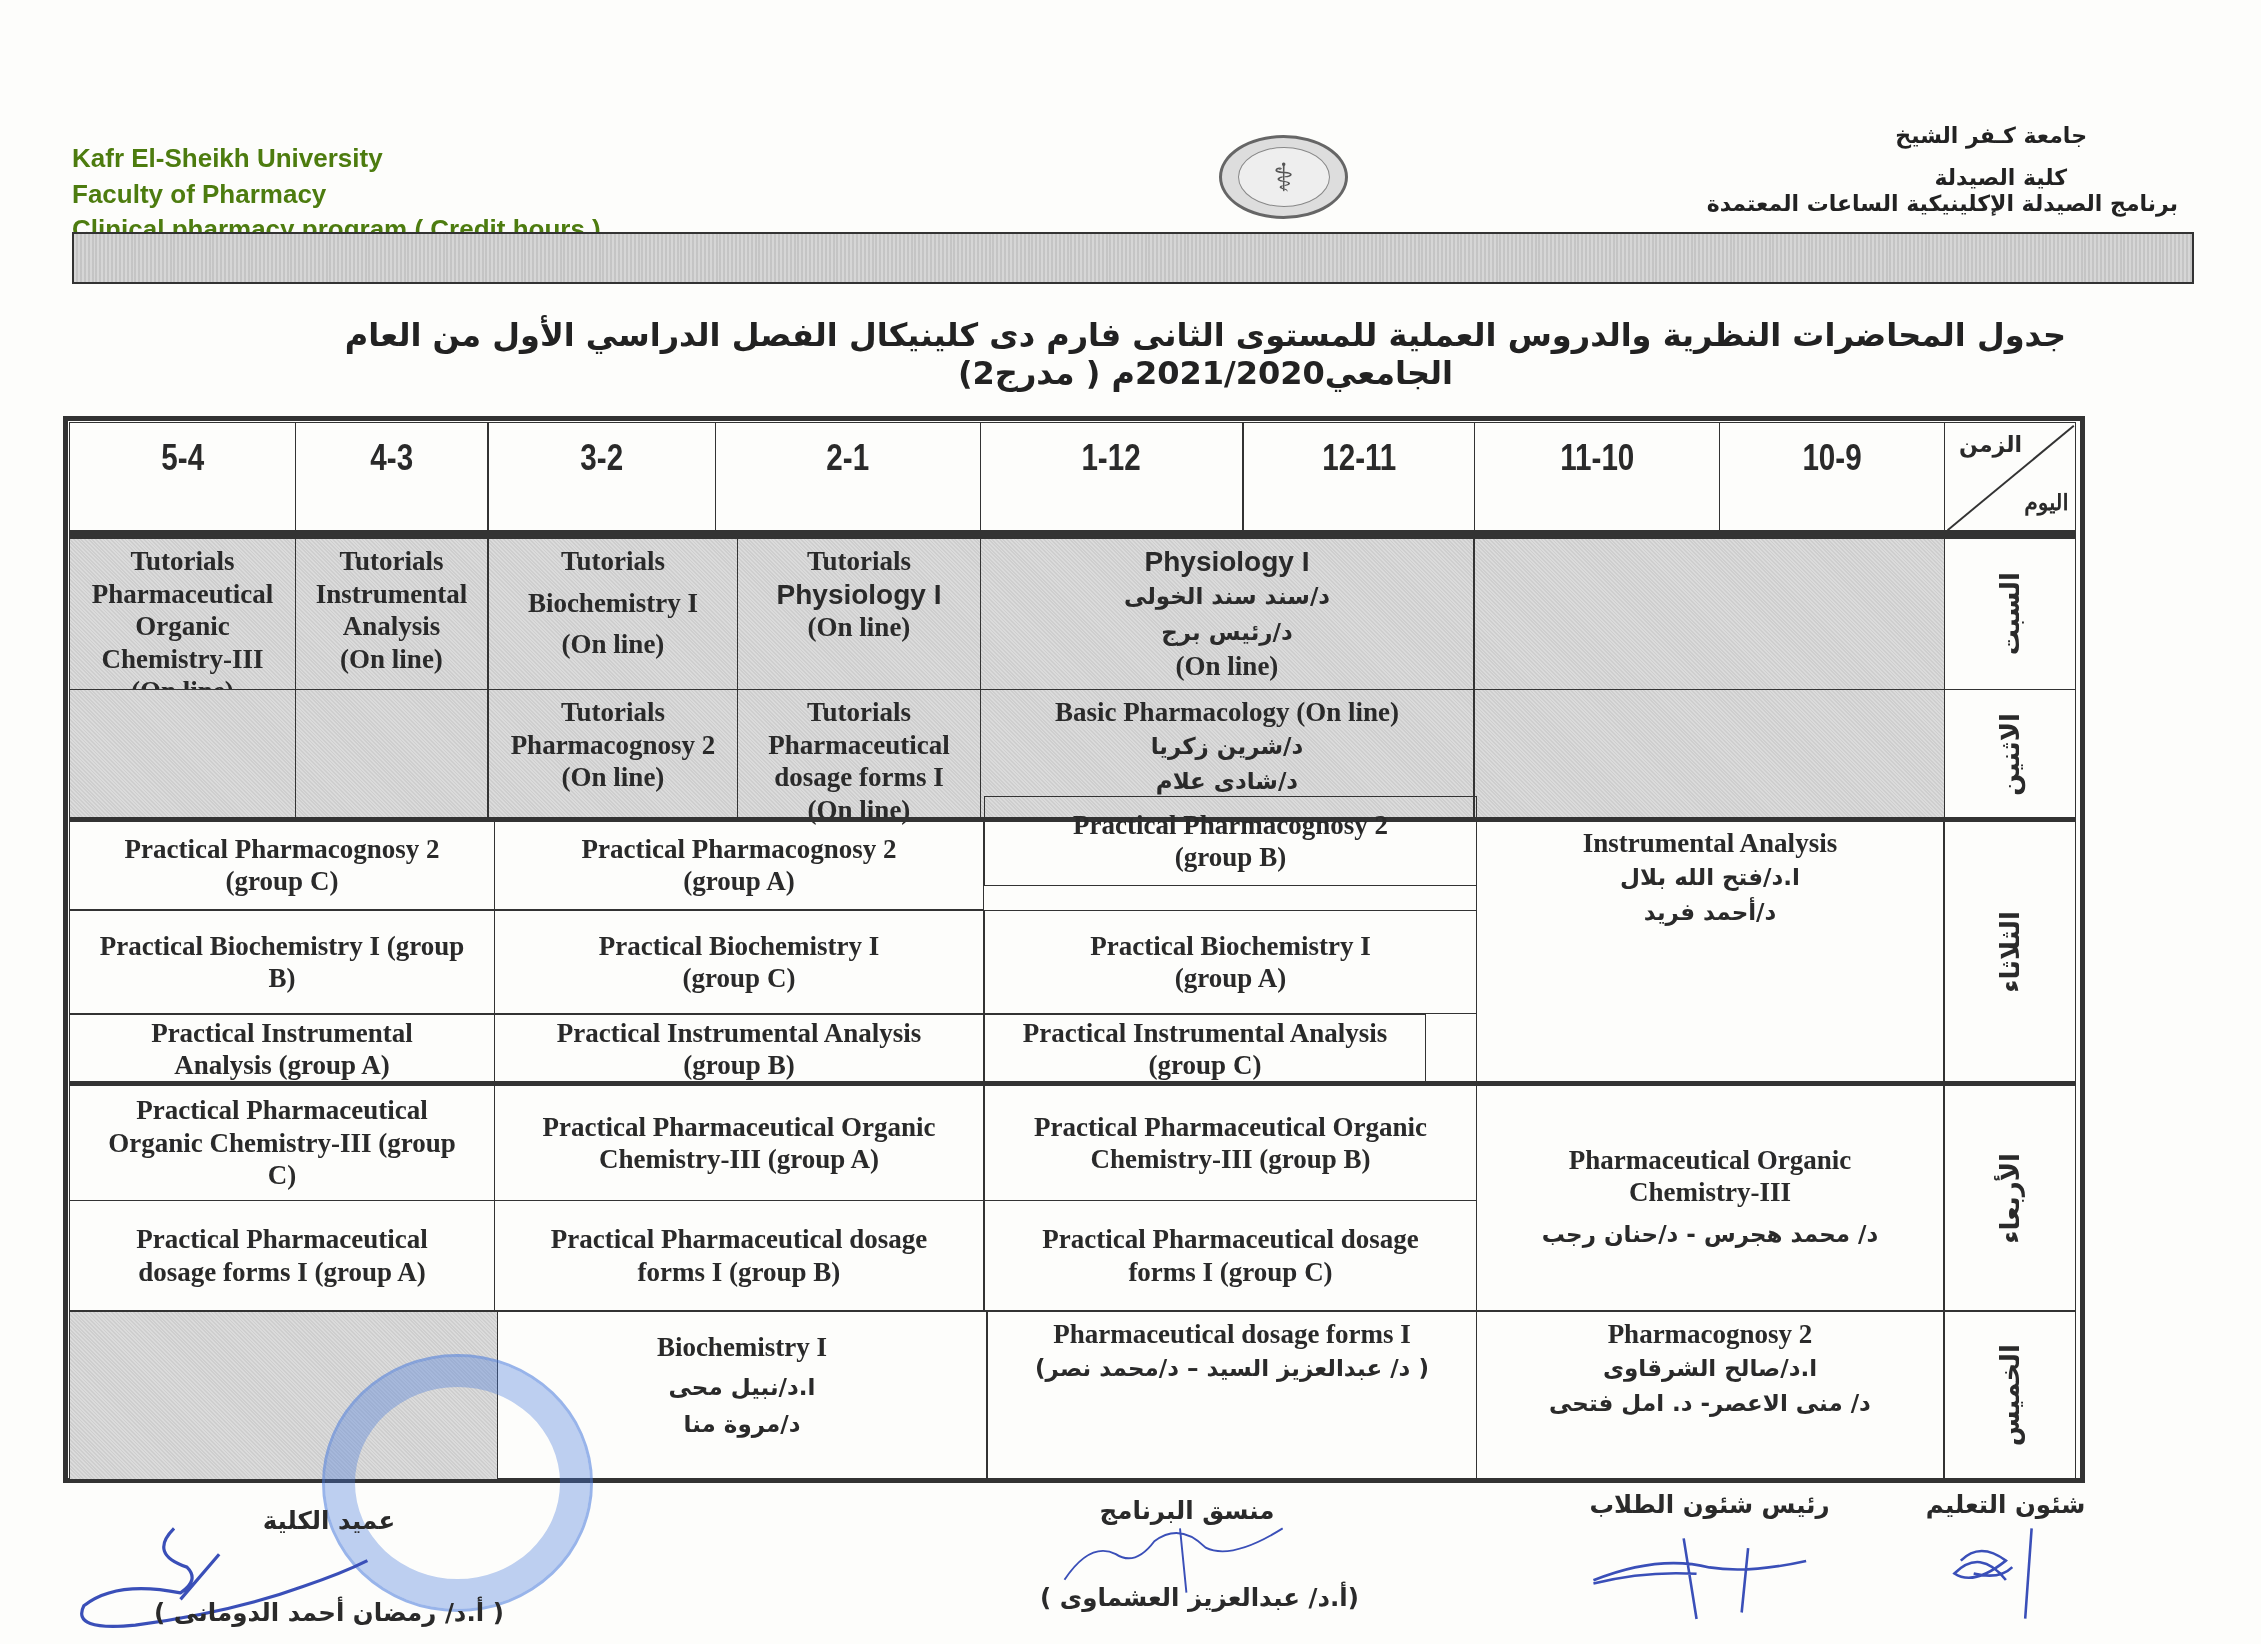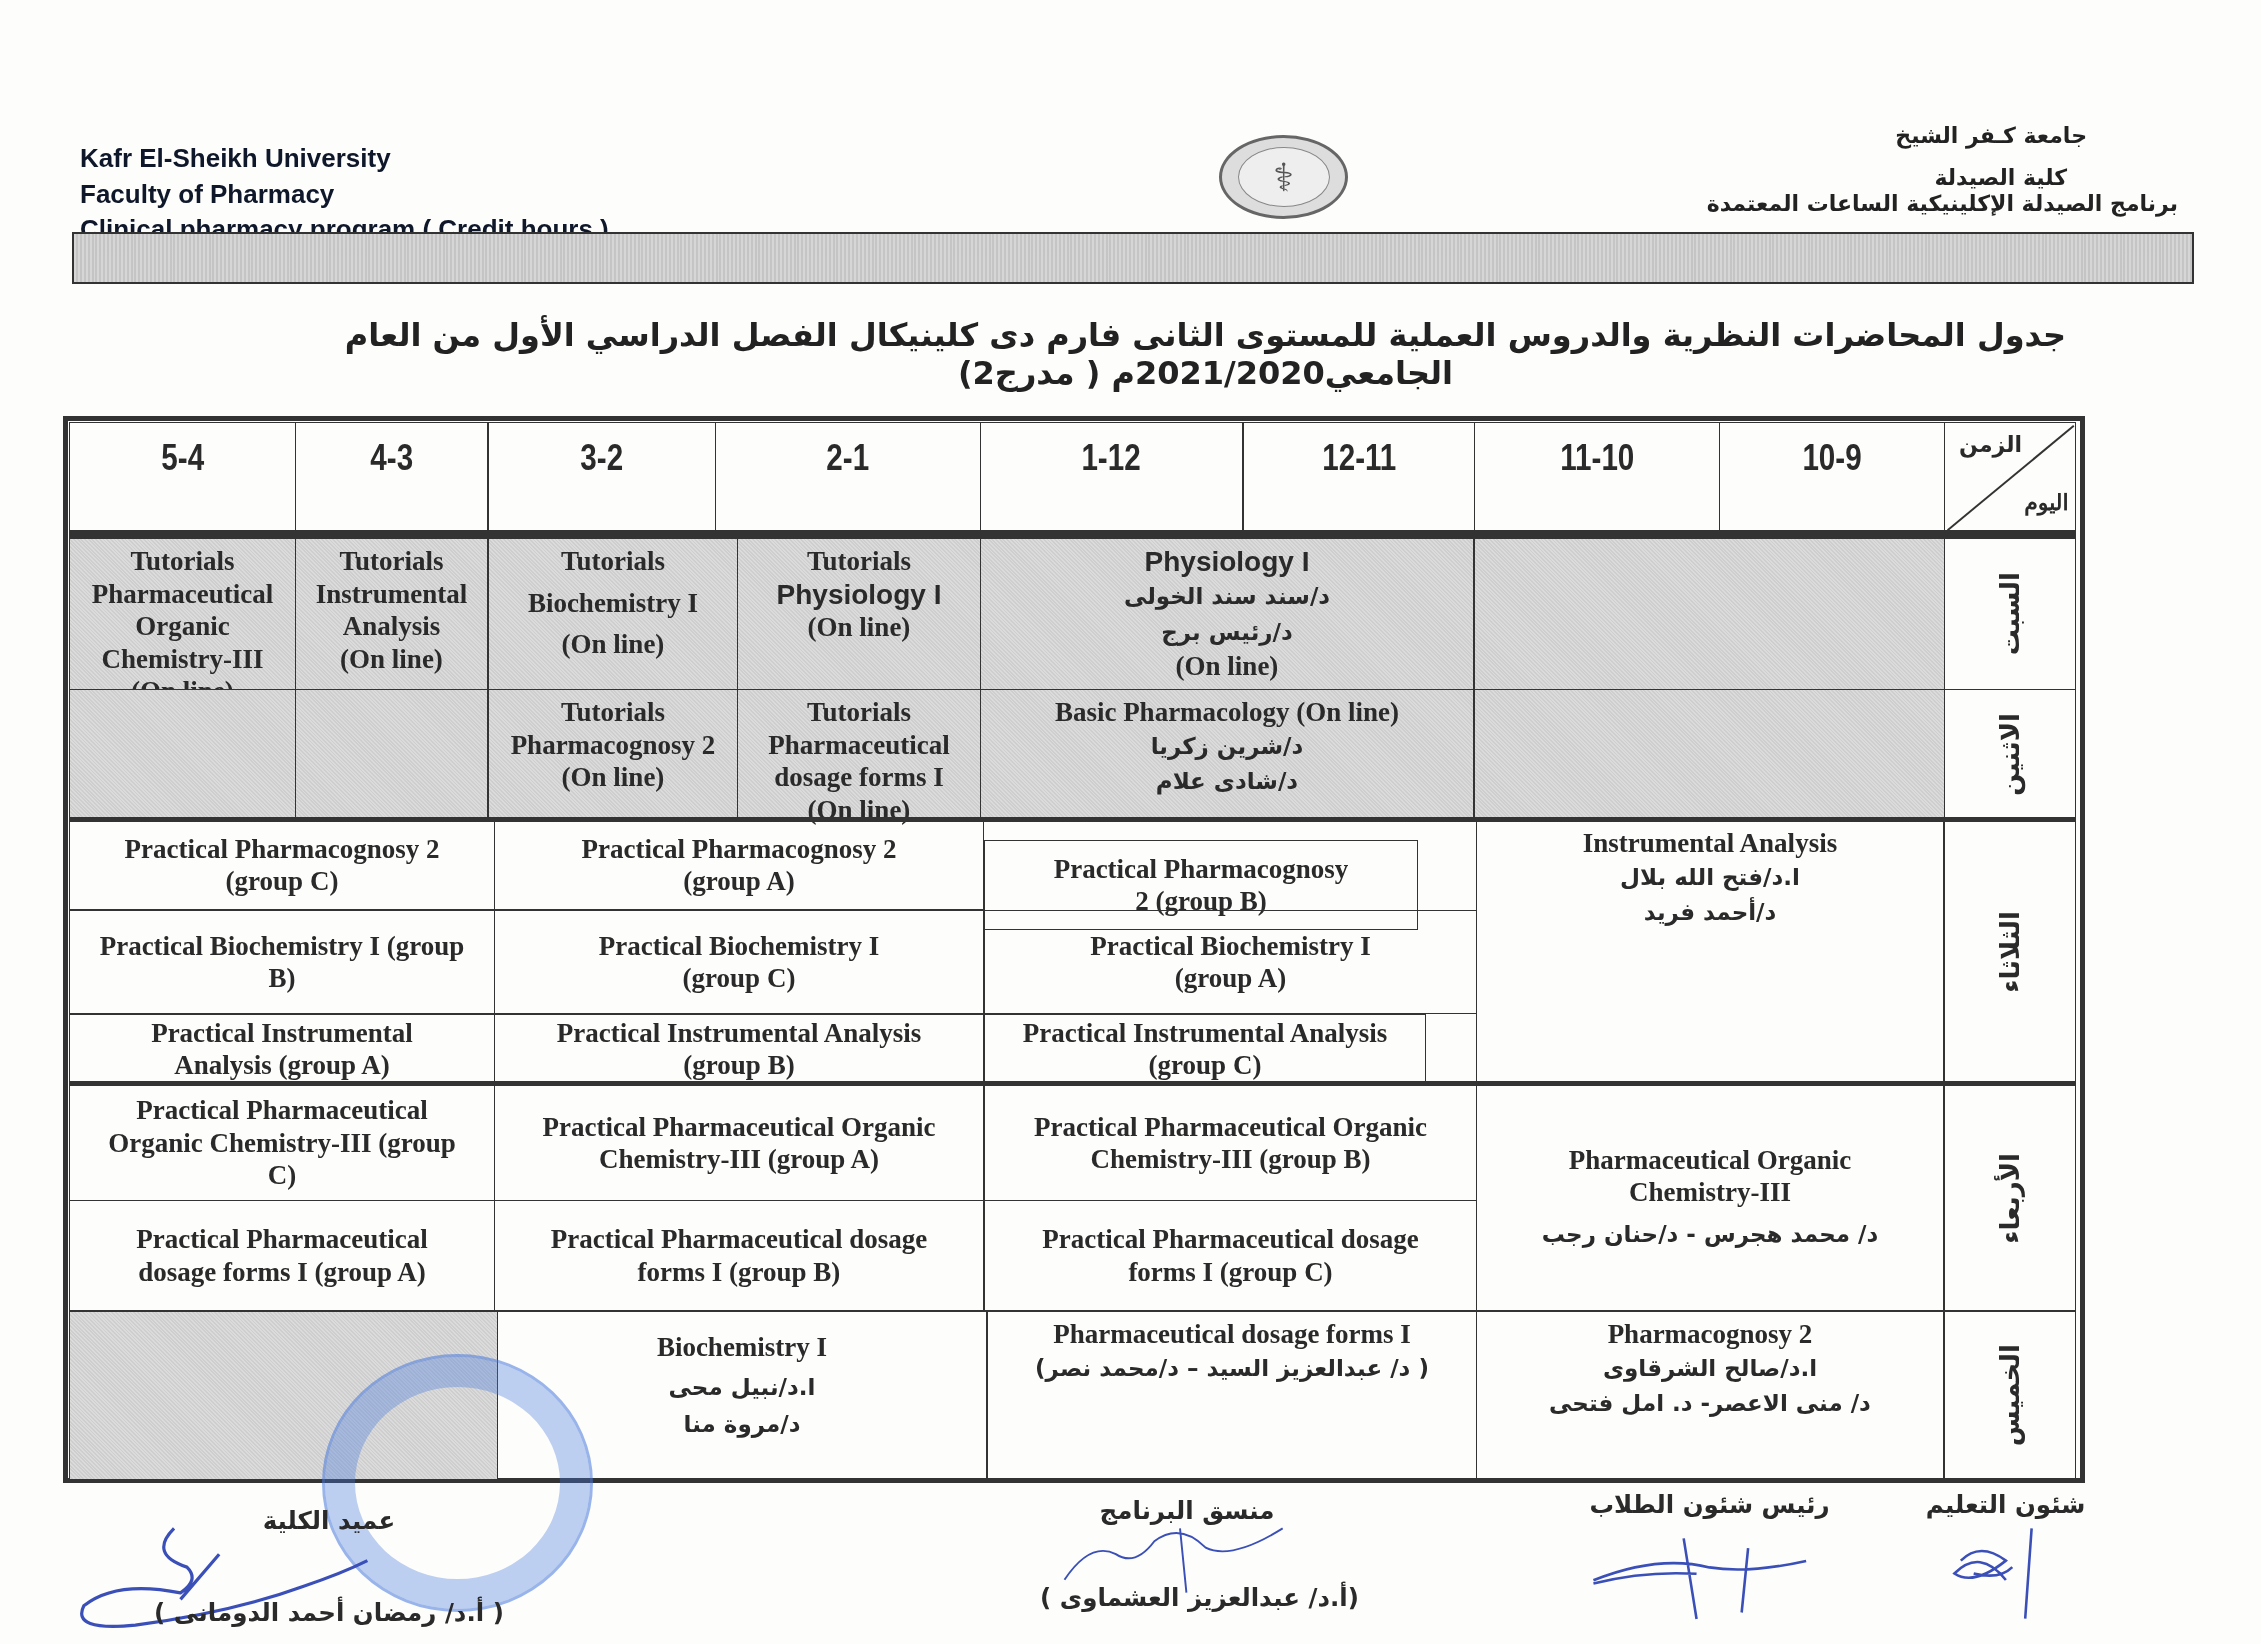--- a/index.html
+++ b/index.html
@@ -3,21 +3,21 @@
 <meta charset="utf-8">
 <style>
   html, body { margin:0; padding:0; }
   body {
     width:2261px; height:1645px; position:relative; overflow:hidden;
     background:#fdfdfb;
     font-family:"Liberation Serif", serif;
     color:#2a2a2a;
   }
   .abs { position:absolute; box-sizing:border-box; }
-  .hdr-en { font-family:"Liberation Sans", sans-serif; font-weight:bold; font-size:26px; color:#0f172a; left:80px; }
+  .hdr-en { font-family:"Liberation Sans", sans-serif; font-weight:bold; font-size:26px; color:#4d7c0f; left:72px; }
   .hdr-ar { font-family:"DejaVu Sans", sans-serif; font-weight:bold; font-size:22px; color:#222; direction:rtl; text-align:right; }
   .bar { left:72px; top:232px; width:2122px; height:52px; border:2.6px solid #333; background:#cfcfcf;
     background-image:repeating-linear-gradient(90deg, rgba(255,255,255,.15) 0 1.9px, rgba(0,0,0,.05) 1.9px 3.9px); }
   .logo { left:1219px; top:135px; width:129px; height:84px; border-radius:50%; border:3.9px solid #666; background:#ddd;
     display:flex; align-items:center; justify-content:center; }
   .logo-inner { width:90px; height:58px; border-radius:50%; border:1.9px solid #888; background:#eee; display:flex; align-items:center; justify-content:center; font-size:39px; color:#555; }
   .title { left:335px; top:316px; width:1741px; text-align:center; direction:rtl;
     font-family:"DejaVu Sans", sans-serif; font-weight:bold; font-size:32px; color:#222; }
 
   .table-frame { left:63px; top:416px; width:2022px; height:1067px; border:5.8px solid #333; }
@@ -153,21 +153,21 @@
   </div>
 
 <div class="abs" style="left:69px;top:817px;width:2007px;height:5.2px;background:#333;"></div>
 
 <div class="cell center" style="left:69px;top:820px;width:426px;height:90px;">
     <span class="t" style="padding:0 19.3px">Practical Pharmacognosy 2 (group C)</span>
   </div>
 <div class="cell center" style="left:494px;top:820px;width:490px;height:90px;">
     <span class="t" style="padding:0 64px">Practical Pharmacognosy 2 (group A)</span>
   </div>
-<div class="cell center" style="left:984px;top:840px;width:434px;height:90px;">
+<div class="cell center" style="left:984px;top:796px;width:493px;height:90px;">
     <span class="t" style="padding:0 64px">Practical Pharmacognosy 2 (group B)</span>
   </div>
 
 <div class="cell center" style="left:69px;top:910px;width:426px;height:104px;">
     <span class="t" style="padding:0 26px">Practical  Biochemistry I (group B)</span>
   </div>
 <div class="cell center" style="left:494px;top:910px;width:490px;height:104px;">
     <span class="t" style="padding:0 84px">Practical  Biochemistry  I (group C)</span>
   </div>
 <div class="cell center" style="left:984px;top:910px;width:493px;height:104px;">

